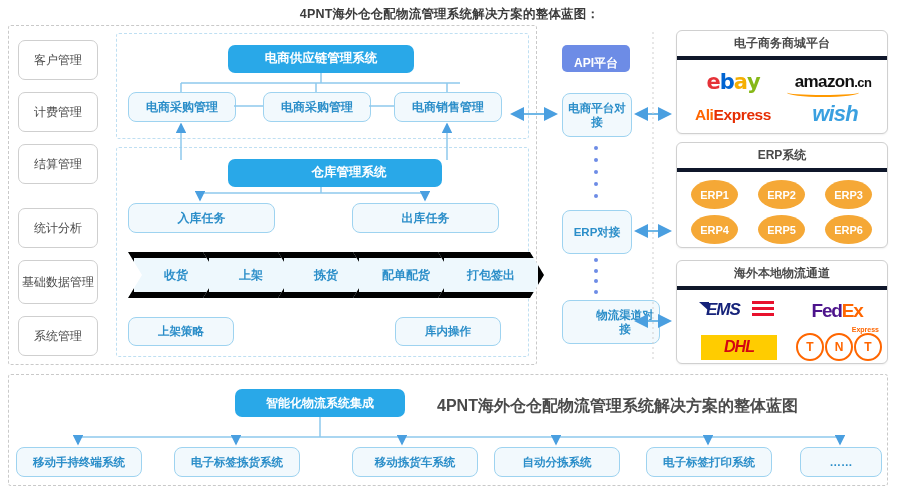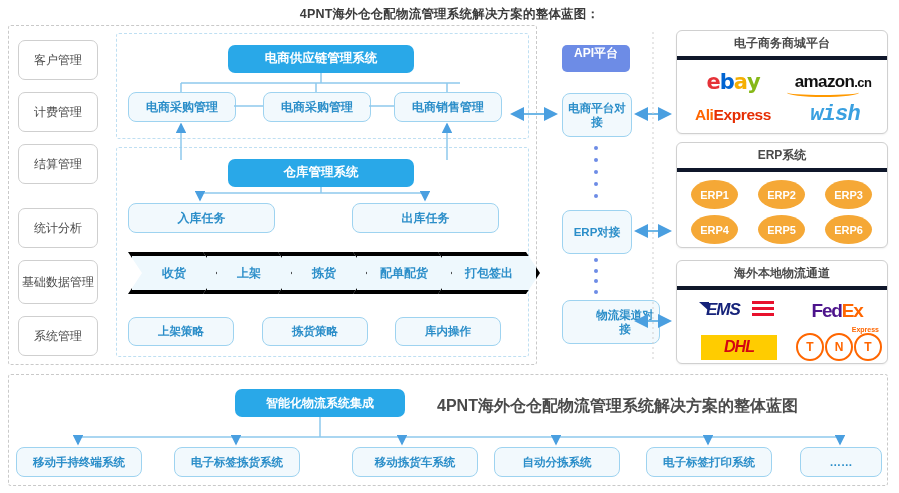--- a/index.html
+++ b/index.html
@@ -34,33 +34,33 @@
     display:flex;align-items:center;justify-content:center;text-align:center;
     font-size:12px;color:#4a4a4a;line-height:1.25;
   }
   .bluefill{
     position:absolute;border-radius:7px;background:#29a8e8;
     display:flex;align-items:center;justify-content:center;text-align:center;
     color:#fff;font-size:12.5px;font-weight:600;line-height:1.25;
   }
   .apifill{
     position:absolute;border-radius:5px;background:#6d8ce6;
-    display:flex;align-items:flex-start;justify-content:center;text-align:center;
+    display:flex;align-items:flex-end;justify-content:center;text-align:center;
     color:#fff;font-size:12px;font-weight:600;
   }
   .lbox{
     position:absolute;border:1px solid #9ed3f0;border-radius:8px;background:#f2f9fd;
     display:flex;align-items:center;justify-content:center;text-align:center;
     color:#2b8ec9;font-size:12px;font-weight:600;line-height:1.25;
   }
   .lbox.sm{font-size:11.5px;}
 
   
   .chev{
-    position:absolute;height:34px;background:#eef8fd;border:4px solid #000000;
+    position:absolute;height:34px;background:#eef8fd;border:6px solid #000000;
     display:flex;align-items:center;justify-content:center;
     color:#2b8ec9;font-size:12px;font-weight:600;
     clip-path:polygon(0 0, calc(100% - 14px) 0, 100% 50%, calc(100% - 14px) 100%, 0 100%, 14px 50%);
   }
   .chev.first{
     clip-path:polygon(0 0, calc(100% - 14px) 0, 100% 50%, calc(100% - 14px) 100%, 0 100%, 14px 50%);
   }
 
   
   .panel{
@@ -93,21 +93,21 @@
   .ebay span:nth-child(1){color:#e53238;}
   .ebay span:nth-child(2){color:#0064d2;}
   .ebay span:nth-child(3){color:#f5af02;}
   .ebay span:nth-child(4){color:#86b817;}
   .amz{font-size:17px;font-weight:700;color:#111;letter-spacing:-.6px;position:relative;}
   .amz .cn{font-size:13px;}
   .amz .smile{position:absolute;left:2px;bottom:-3px;width:72px;height:7px;
     border-bottom:2.5px solid #f90;border-radius:0 0 50% 50%;}
   .ali{font-size:15.5px;font-weight:700;letter-spacing:-.4px;}
   .ali .a{color:#f60;} .ali .b{color:#e62e04;}
-  .wish{font-size:22px;font-weight:700;color:#3aa0e0;font-style:italic;letter-spacing:-.8px;font-family:Liberation Mono, monospace;}
+  .wish{font-size:22px;font-weight:700;color:#3aa0e0;font-style:italic;letter-spacing:-.8px;}
   .ems{position:relative;width:74px;height:24px;}
   .ems .bar{position:absolute;right:0;height:3px;background:#e8112d;width:22px;}
   .ems .txt{position:absolute;left:6px;top:1px;font-size:17px;font-weight:800;font-style:italic;
     color:#16237a;letter-spacing:-1px;}
   .ems .tri{position:absolute;left:-1px;top:3px;width:0;height:0;
     border-top:9px solid #16237a;border-left:10px solid transparent;}
   .fedex{font-size:19px;font-weight:800;letter-spacing:-1.2px;position:relative;}
   .fedex .fe{color:#4d148c;} .fedex .ex{color:#ff6600;}
   .fedex .sub{position:absolute;right:0;bottom:-9px;font-size:7px;color:#ff6600;font-weight:700;letter-spacing:0;}
   .dhl{width:76px;height:25px;background:#fc0;display:flex;align-items:center;justify-content:center;}
@@ -158,21 +158,21 @@
   </div>
   <div class="lbox" style="left:263px;top:92px;width:106px;height:28px;">
     <span>电商采购管理</span>
   </div>
   <div class="lbox" style="left:394px;top:92px;width:106px;height:28px;">
     <span>电商销售管理</span>
   </div>
 
   <div class="inner-dash" style="left:116px;top:147px;width:411px;height:208px;"></div>
 
-  <div class="bluefill" style="left:228px;top:159px;width:186px;height:28px;">
+  <div class="bluefill" style="left:228px;top:159px;width:186px;height:28px;padding-left:28px;">
     <span>仓库管理系统</span>
   </div>
 
   <div class="lbox" style="left:128px;top:203px;width:145px;height:28px;">
     <span>入库任务</span>
   </div>
   <div class="lbox" style="left:352px;top:203px;width:145px;height:28px;">
     <span>出库任务</span>
   </div>
 
@@ -187,23 +187,20 @@
   </div>
   <div class="chev" style="left:353px;top:252px;width:94px;">
     <span>配单配货</span>
   </div>
   <div class="chev" style="left:438px;top:252px;width:94px;">
     <span>打包签出</span>
   </div>
 
   <div class="lbox sm" style="left:128px;top:317px;width:104px;height:27px;">
     <span>上架策略</span>
-  </div>
-  <div class="lbox sm" style="left:262px;top:317px;width:104px;height:27px;">
-    <span>拣货策略</span>
   </div>
   <div class="lbox sm" style="left:395px;top:317px;width:104px;height:27px;">
     <span>库内操作</span>
   </div>
 
   <div class="apifill" style="left:562px;top:45px;width:68px;height:27px;">
     <span>API平台</span>
   </div>
 
   <div class="lbox sm" style="left:562px;top:93px;width:68px;height:42px;">

